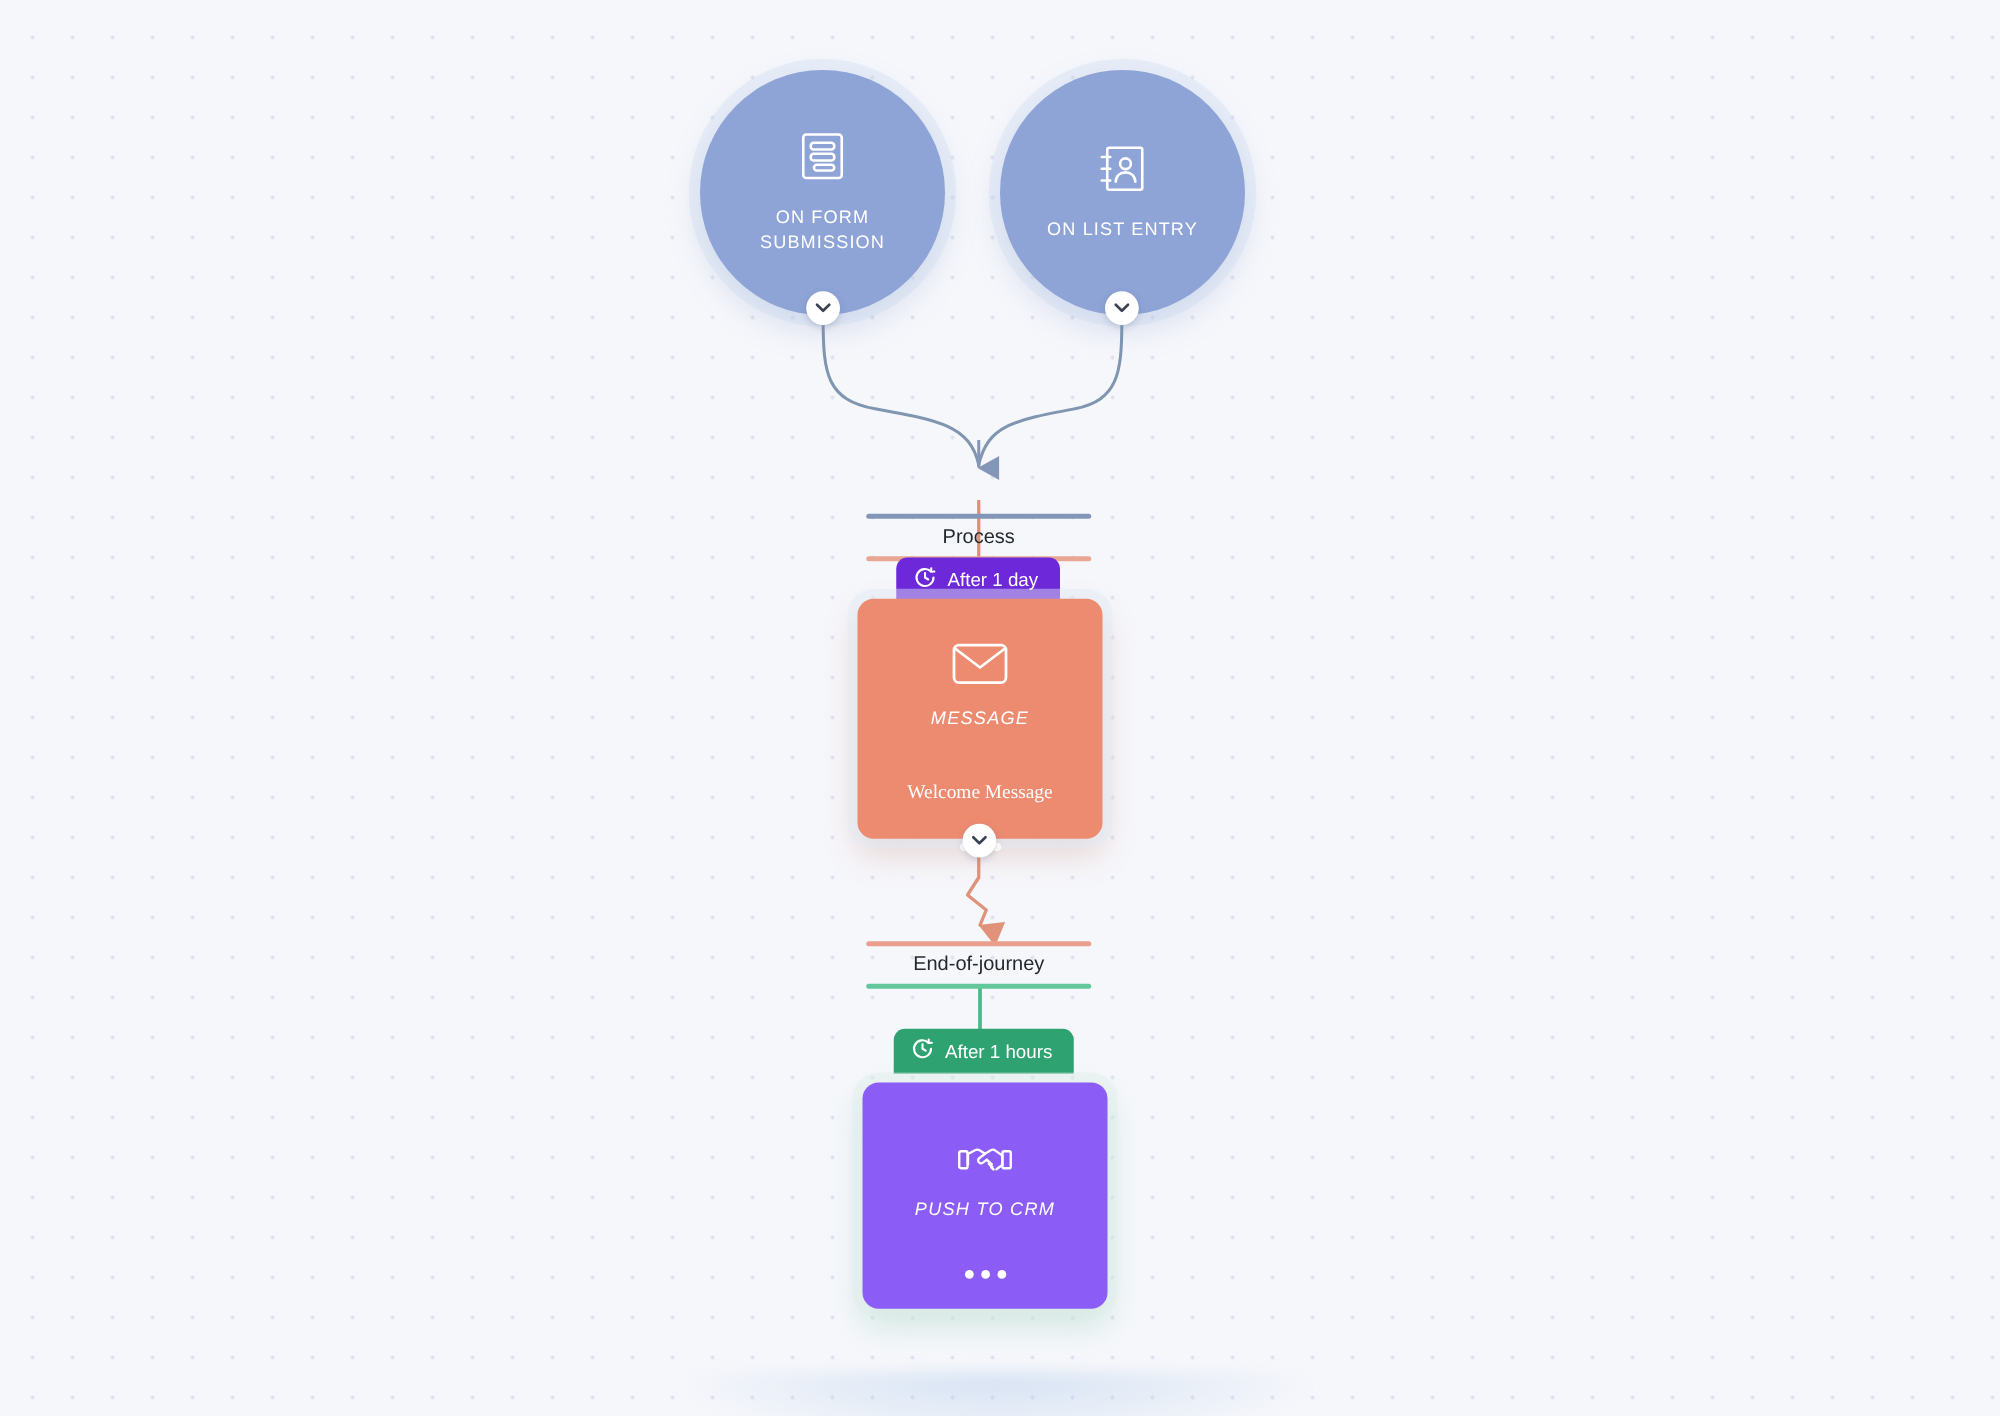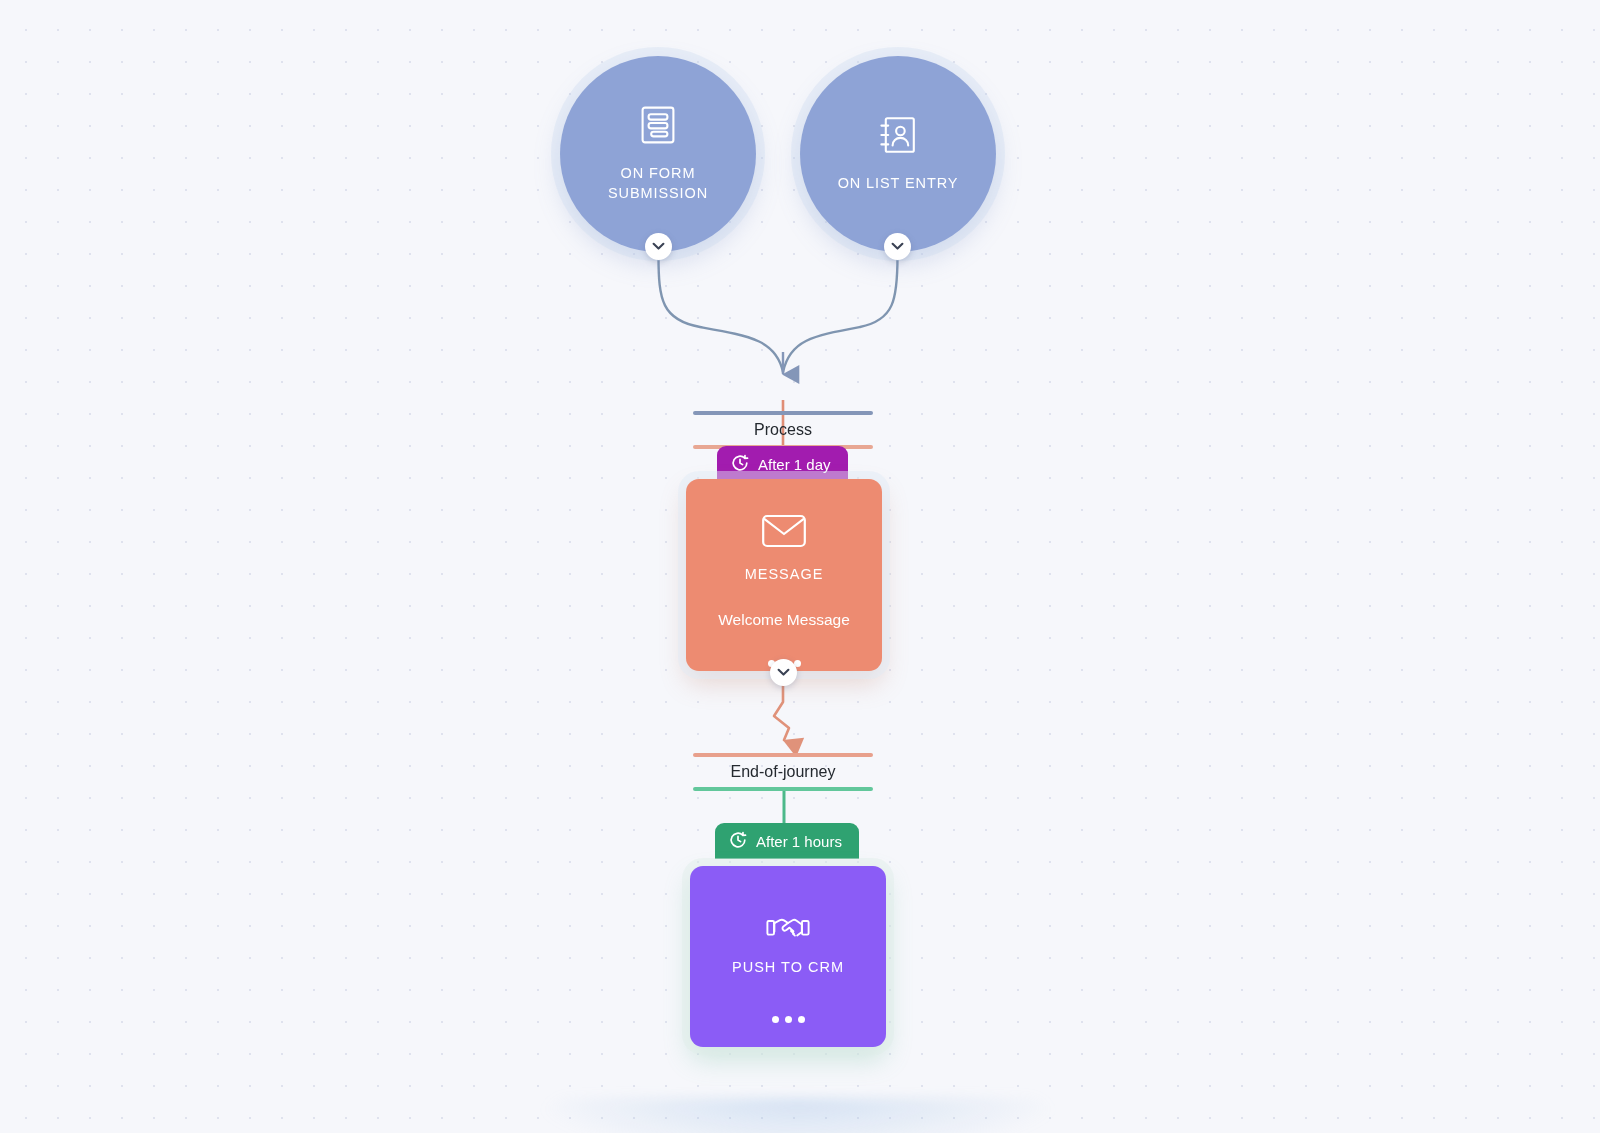--- a/index.html
+++ b/index.html
@@ -120,47 +120,49 @@
     border-radius: 9px 9px 0 0;
     display: flex;
     align-items: center;
     gap: 9px;
     color: #ffffff;
     font-size: 15px;
     white-space: nowrap;
     z-index: 2;
     cursor: pointer;
   }
-  #badge-after-1-day   { left: 717px; top: 446px; background: #a21caf; align-items: center; }
+  #badge-after-1-day   { left: 717px; top: 446px; background: #6d28d9; align-items: center; }
   #badge-after-2-hours { left: 715px; top: 823px; background: #2fa271; }
 
   
   .card {
     position: absolute;
     width: 196px;
     border-radius: 13px;
     display: flex;
     flex-direction: column;
     align-items: center;
     color: #ffffff;
     z-index: 4;
     cursor: pointer;
   }
   .card .c-icon { margin-top: 34px; }
   .card .c-type {
     font-size: 14.5px;
     letter-spacing: 1.0px;
     margin-top: 13px;
     font-weight: 400;
+    font-style: italic;
   }
   .card .c-title {
     font-size: 15.5px;
-    margin-top: 28px;
+    margin-top: 41px;
     padding: 0 12px;
     line-height: 1.3;
+    font-family: Liberation Serif, serif;
   }
   .card .c-dots {
     display: flex;
     gap: 6px;
     margin-top: auto;
     margin-bottom: 22px;
     padding-top: 30px;
   }
   .card .c-dots i {
     display: block;

